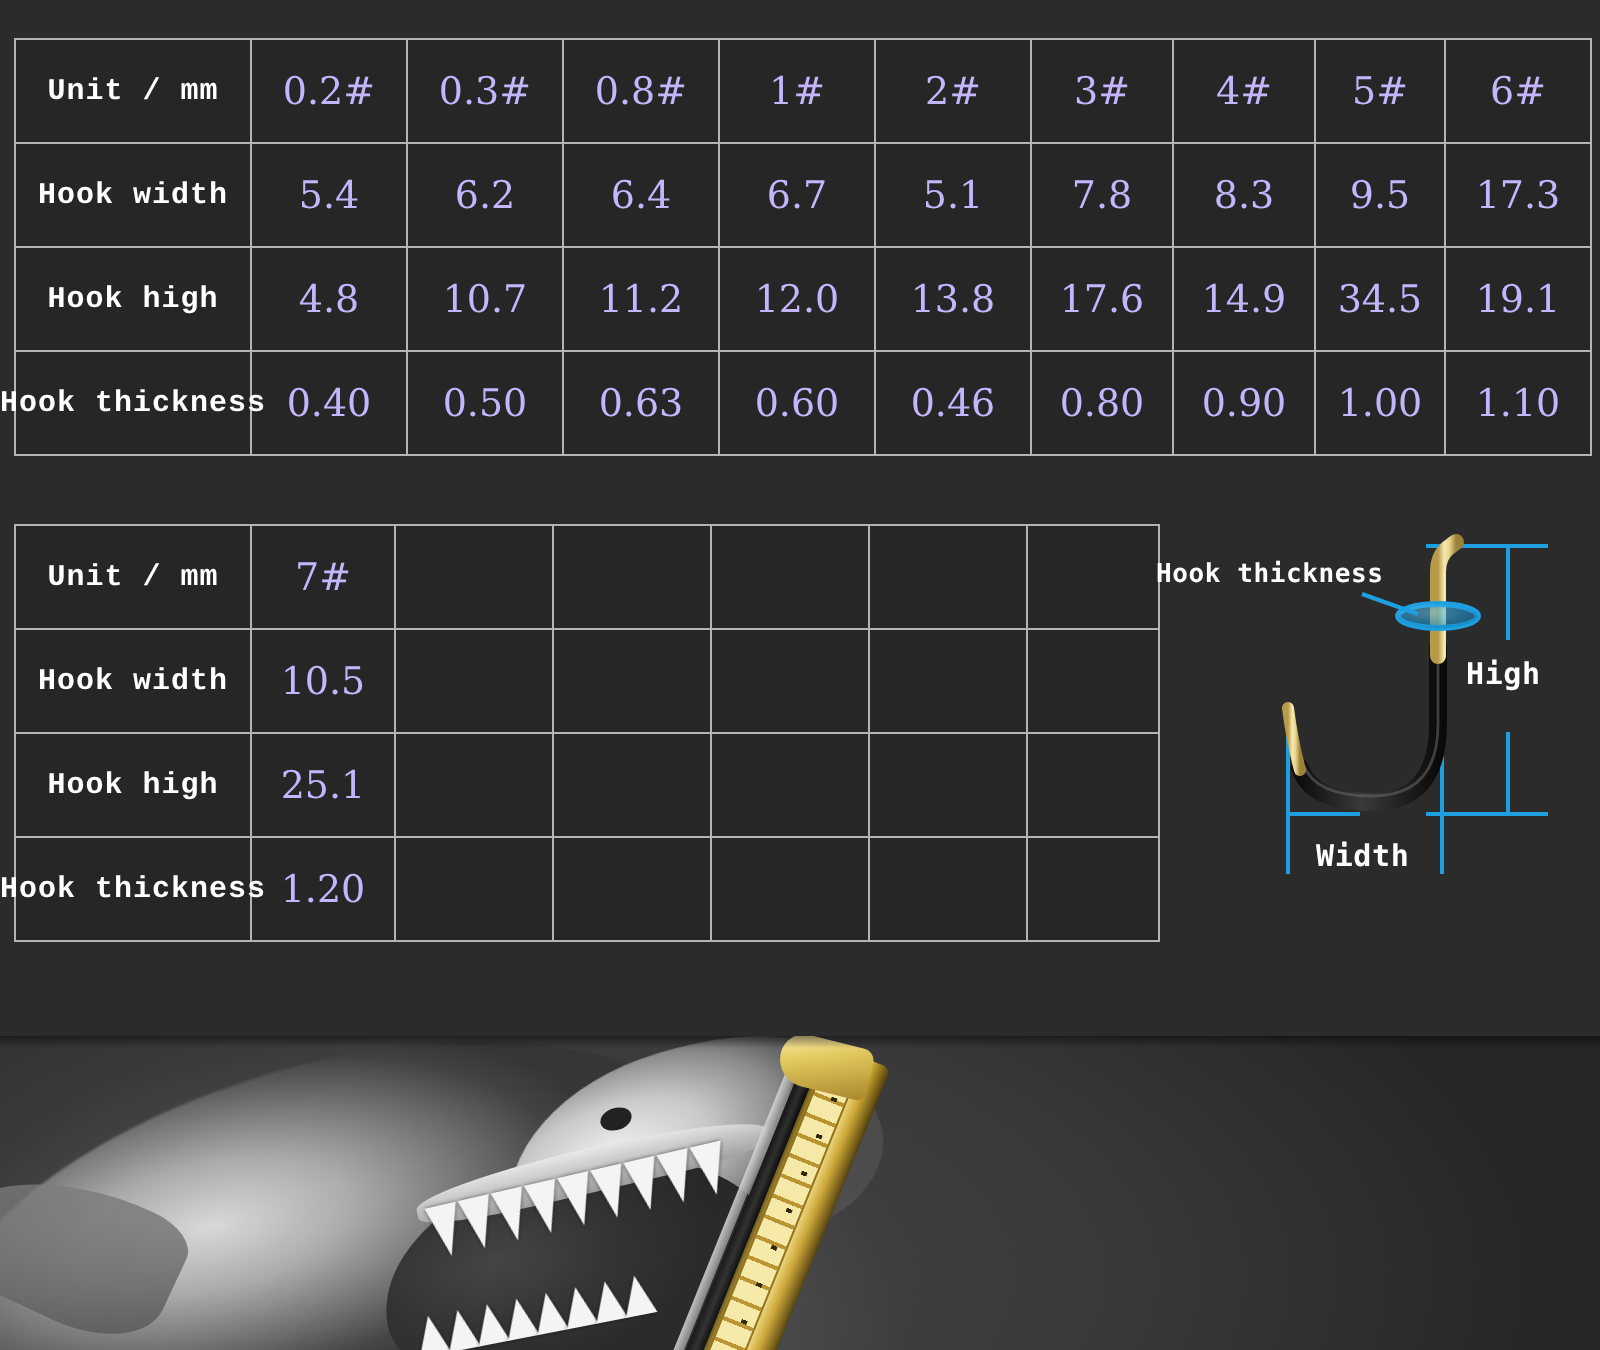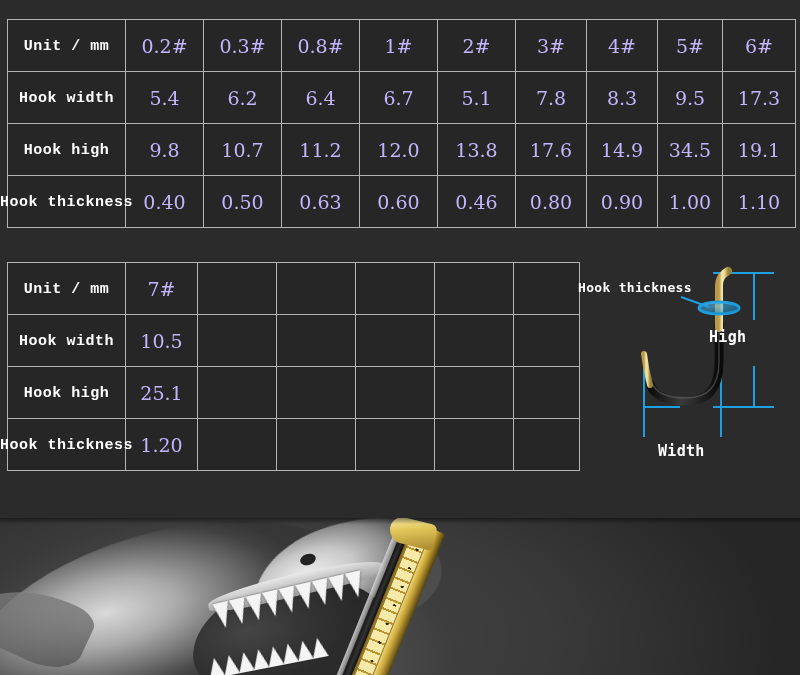--- a/index.html
+++ b/index.html
@@ -93,22 +93,22 @@
   .diag-label {
     position: absolute;
     font-family: "DejaVu Sans Mono", monospace;
     font-weight: bold;
     font-size: 13px;
     color: #ffffff;
     white-space: nowrap;
     letter-spacing: 0.3px;
   }
   #lbl-thickness { left: 0px; top: 18px; }
-  #lbl-high { left: 131px; top: 66px; font-size: 15px; }
-  #lbl-width { left: 80px; top: 157px; font-size: 15px; margin-top: 23px; }
+  #lbl-high { left: 155px; top: 66px; font-size: 15px; }
+  #lbl-width { left: 80px; top: 157px; font-size: 15px; }
 
   
   .photo-band {
     position: absolute;
     left: 0; top: 518px;
     width: 800px;
     height: 157px;
     overflow: hidden;
     background: #3a3a3a;
   }
@@ -314,21 +314,21 @@
           <td class="val">5.1</td>
           <td class="val">7.8</td>
           <td class="val">8.3</td>
           <td class="val">9.5</td>
           <td class="val">17.3</td>
         </tr>
         <tr>
           <td class="lbl lbl-overflow">
               <span class="inner">Hook high</span>
             </td>
-          <td class="val">9.8</td>
+          <td class="val">4.8</td>
           <td class="val">10.7</td>
           <td class="val">11.2</td>
           <td class="val">12.0</td>
           <td class="val">13.8</td>
           <td class="val">17.6</td>
           <td class="val">14.9</td>
           <td class="val">34.5</td>
           <td class="val">19.1</td>
         </tr>
         <tr>

